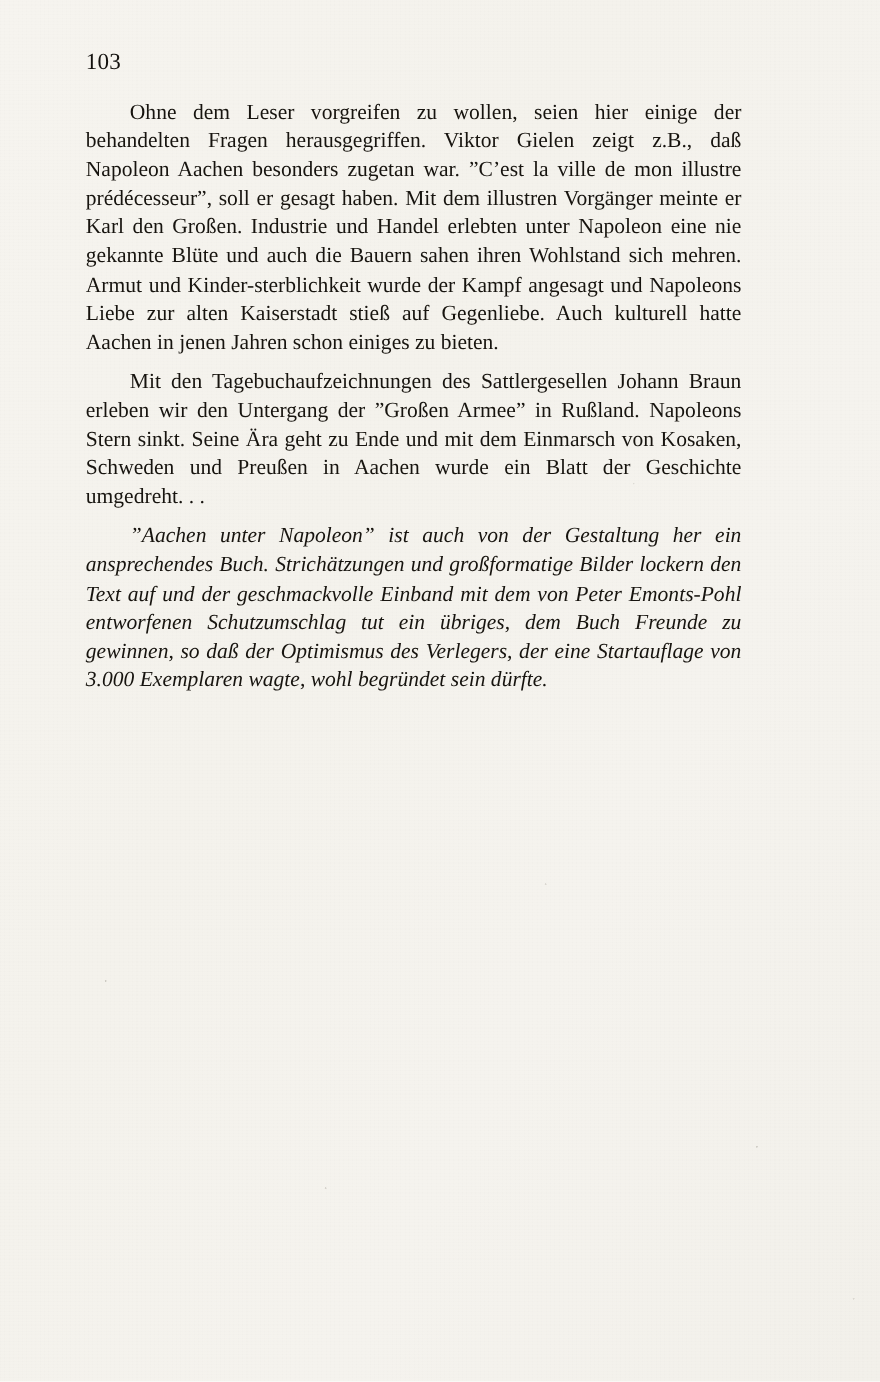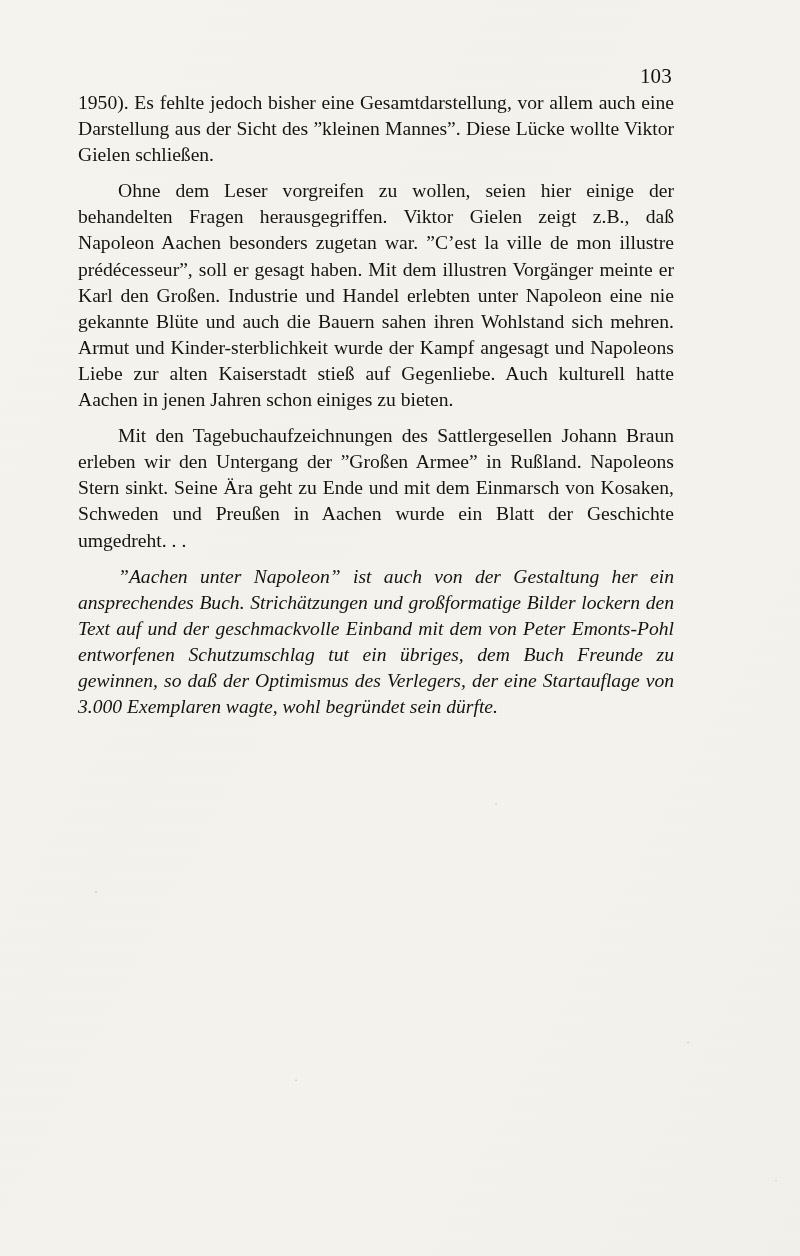--- a/index.html
+++ b/index.html
@@ -31,24 +31,24 @@
     position: absolute;
     inset: 0;
     pointer-events: none;
     opacity: 0.55;
     background-image:
       repeating-linear-gradient(0deg, rgba(0,0,0,0.012) 0px, rgba(0,0,0,0.012) 1px, rgba(255,255,255,0) 1px, rgba(255,255,255,0) 3px),
       repeating-linear-gradient(90deg, rgba(0,0,0,0.010) 0px, rgba(0,0,0,0.010) 1px, rgba(255,255,255,0) 1px, rgba(255,255,255,0) 4px);
   }
   .folio {
     position: absolute;
-    top: 64px;
+    top: 44px;
     left: 78px;
     width: 594px;
-    text-align: right;
+    text-align: left;
     font-family: "Liberation Serif", "DejaVu Serif", serif;
     font-size: 21px;
     color: #14120f;
     letter-spacing: 0.2px;
   }
   .textblock {
     position: absolute;
     top: 90px;
     left: 78px;
     width: 596px;
@@ -78,19 +78,18 @@
 </head>
 <body>
 
 <div class="page">
 
   <div class="grain"></div>
 
   <div class="folio">103</div>
 
   <div class="textblock">
-    <p class="">1950). Es fehlte jedoch bisher eine Gesamtdarstellung, vor allem auch eine Darstellung aus der Sicht des ”kleinen Mannes”. Diese Lücke wollte Viktor Gielen schließen.</p>
     <p class="indent">Ohne dem Leser vorgreifen zu wollen, seien hier einige der behandelten Fragen herausgegriffen. Viktor Gielen zeigt z.B., daß Napoleon Aachen besonders zugetan war. ”C’est la ville de mon illustre prédécesseur”, soll er gesagt haben. Mit dem illustren Vorgänger meinte er Karl den Großen. Industrie und Handel erlebten unter Napoleon eine nie gekannte Blüte und auch die Bauern sahen ihren Wohlstand sich mehren. Armut und Kinder-sterblichkeit wurde der Kampf angesagt und Napoleons Liebe zur alten Kaiserstadt stieß auf Gegenliebe. Auch kulturell hatte Aachen in jenen Jahren schon einiges zu bieten.</p>
     <p class="indent">Mit den Tagebuchaufzeichnungen des Sattlergesellen Johann Braun erleben wir den Untergang der ”Großen Armee” in Rußland. Napoleons Stern sinkt. Seine Ära geht zu Ende und mit dem Einmarsch von Kosaken, Schweden und Preußen in Aachen wurde ein Blatt der Geschichte umgedreht. . .</p>
     <p class="indent">”Aachen unter Napoleon” ist auch von der Gestaltung her ein ansprechendes Buch. Strichätzungen und großformatige Bilder lockern den Text auf und der geschmackvolle Einband mit dem von Peter Emonts-Pohl entworfenen Schutzumschlag tut ein übriges, dem Buch Freunde zu gewinnen, so daß der Optimismus des Verlegers, der eine Startauflage von 3.000 Exemplaren wagte, wohl begründet sein dürfte.</p>
   </div>
 
 </div>
 
 </body></html>

